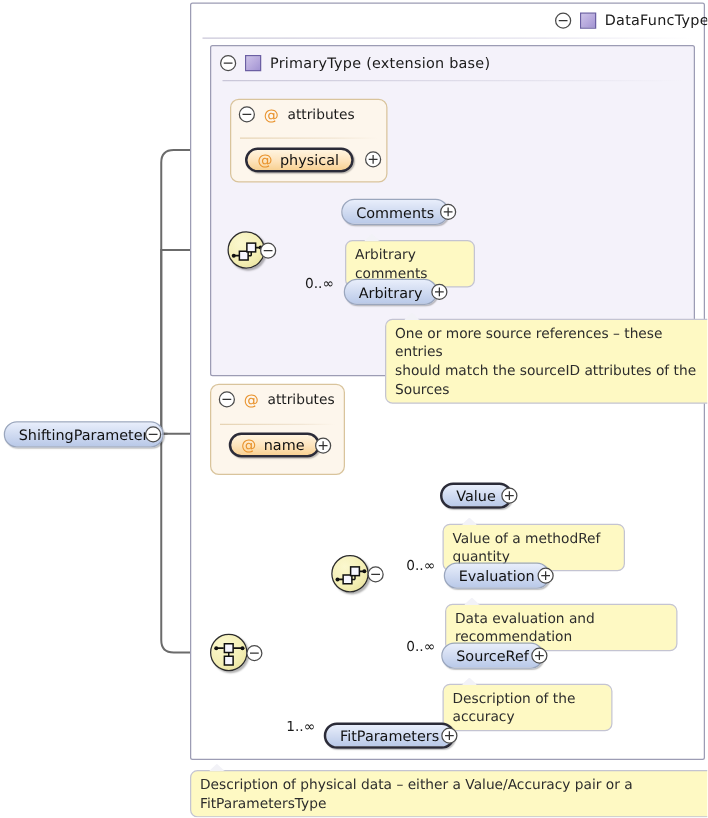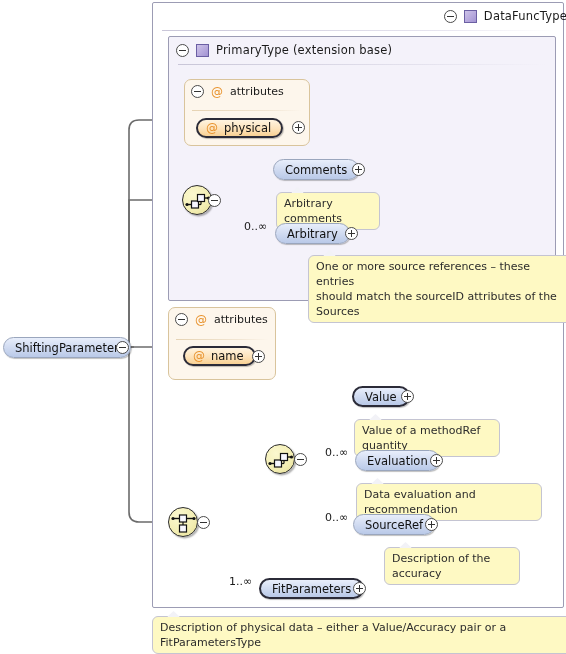--- a/index.html
+++ b/index.html
@@ -332,21 +332,21 @@
   <div class="anno tail" style="left:354px; top:419px; width:146px;">Value of a methodRef quantity</div>
 
   <span class="card" style="left:325px; top:446px;">0..∞</span>
   <div class="node optional" style="left:355px; top:450px;">Evaluation</div>
   <span class="toggle plus abs" style="left:430px; top:454px;"></span>
   <div class="anno tail" style="left:356px; top:483px; width:186px;">Data evaluation and recommendation</div>
 
   <span class="card" style="left:325px; top:511px;">0..∞</span>
   <div class="node optional" style="left:353px; top:514px;">SourceRef</div>
   <span class="toggle plus abs" style="left:425px; top:518px;"></span>
-  <div class="anno tail" style="left:354px; top:547px; width:136px;margin-left:30px;">Description of the accuracy</div>
+  <div class="anno tail" style="left:354px; top:547px; width:136px;">Description of the accuracy</div>
 
   <span class="card" style="left:229px; top:575px;">1..∞</span>
   <div class="node required" style="left:259px; top:578px;">FitParameters</div>
   <span class="toggle plus abs" style="left:353px; top:582px;"></span>
 
   <div class="anno tail" style="left:152px; top:616px; width:471px;">Description of physical data – either a Value/Accuracy pair or a
 FitParametersType</div>
 
 </div>
 

